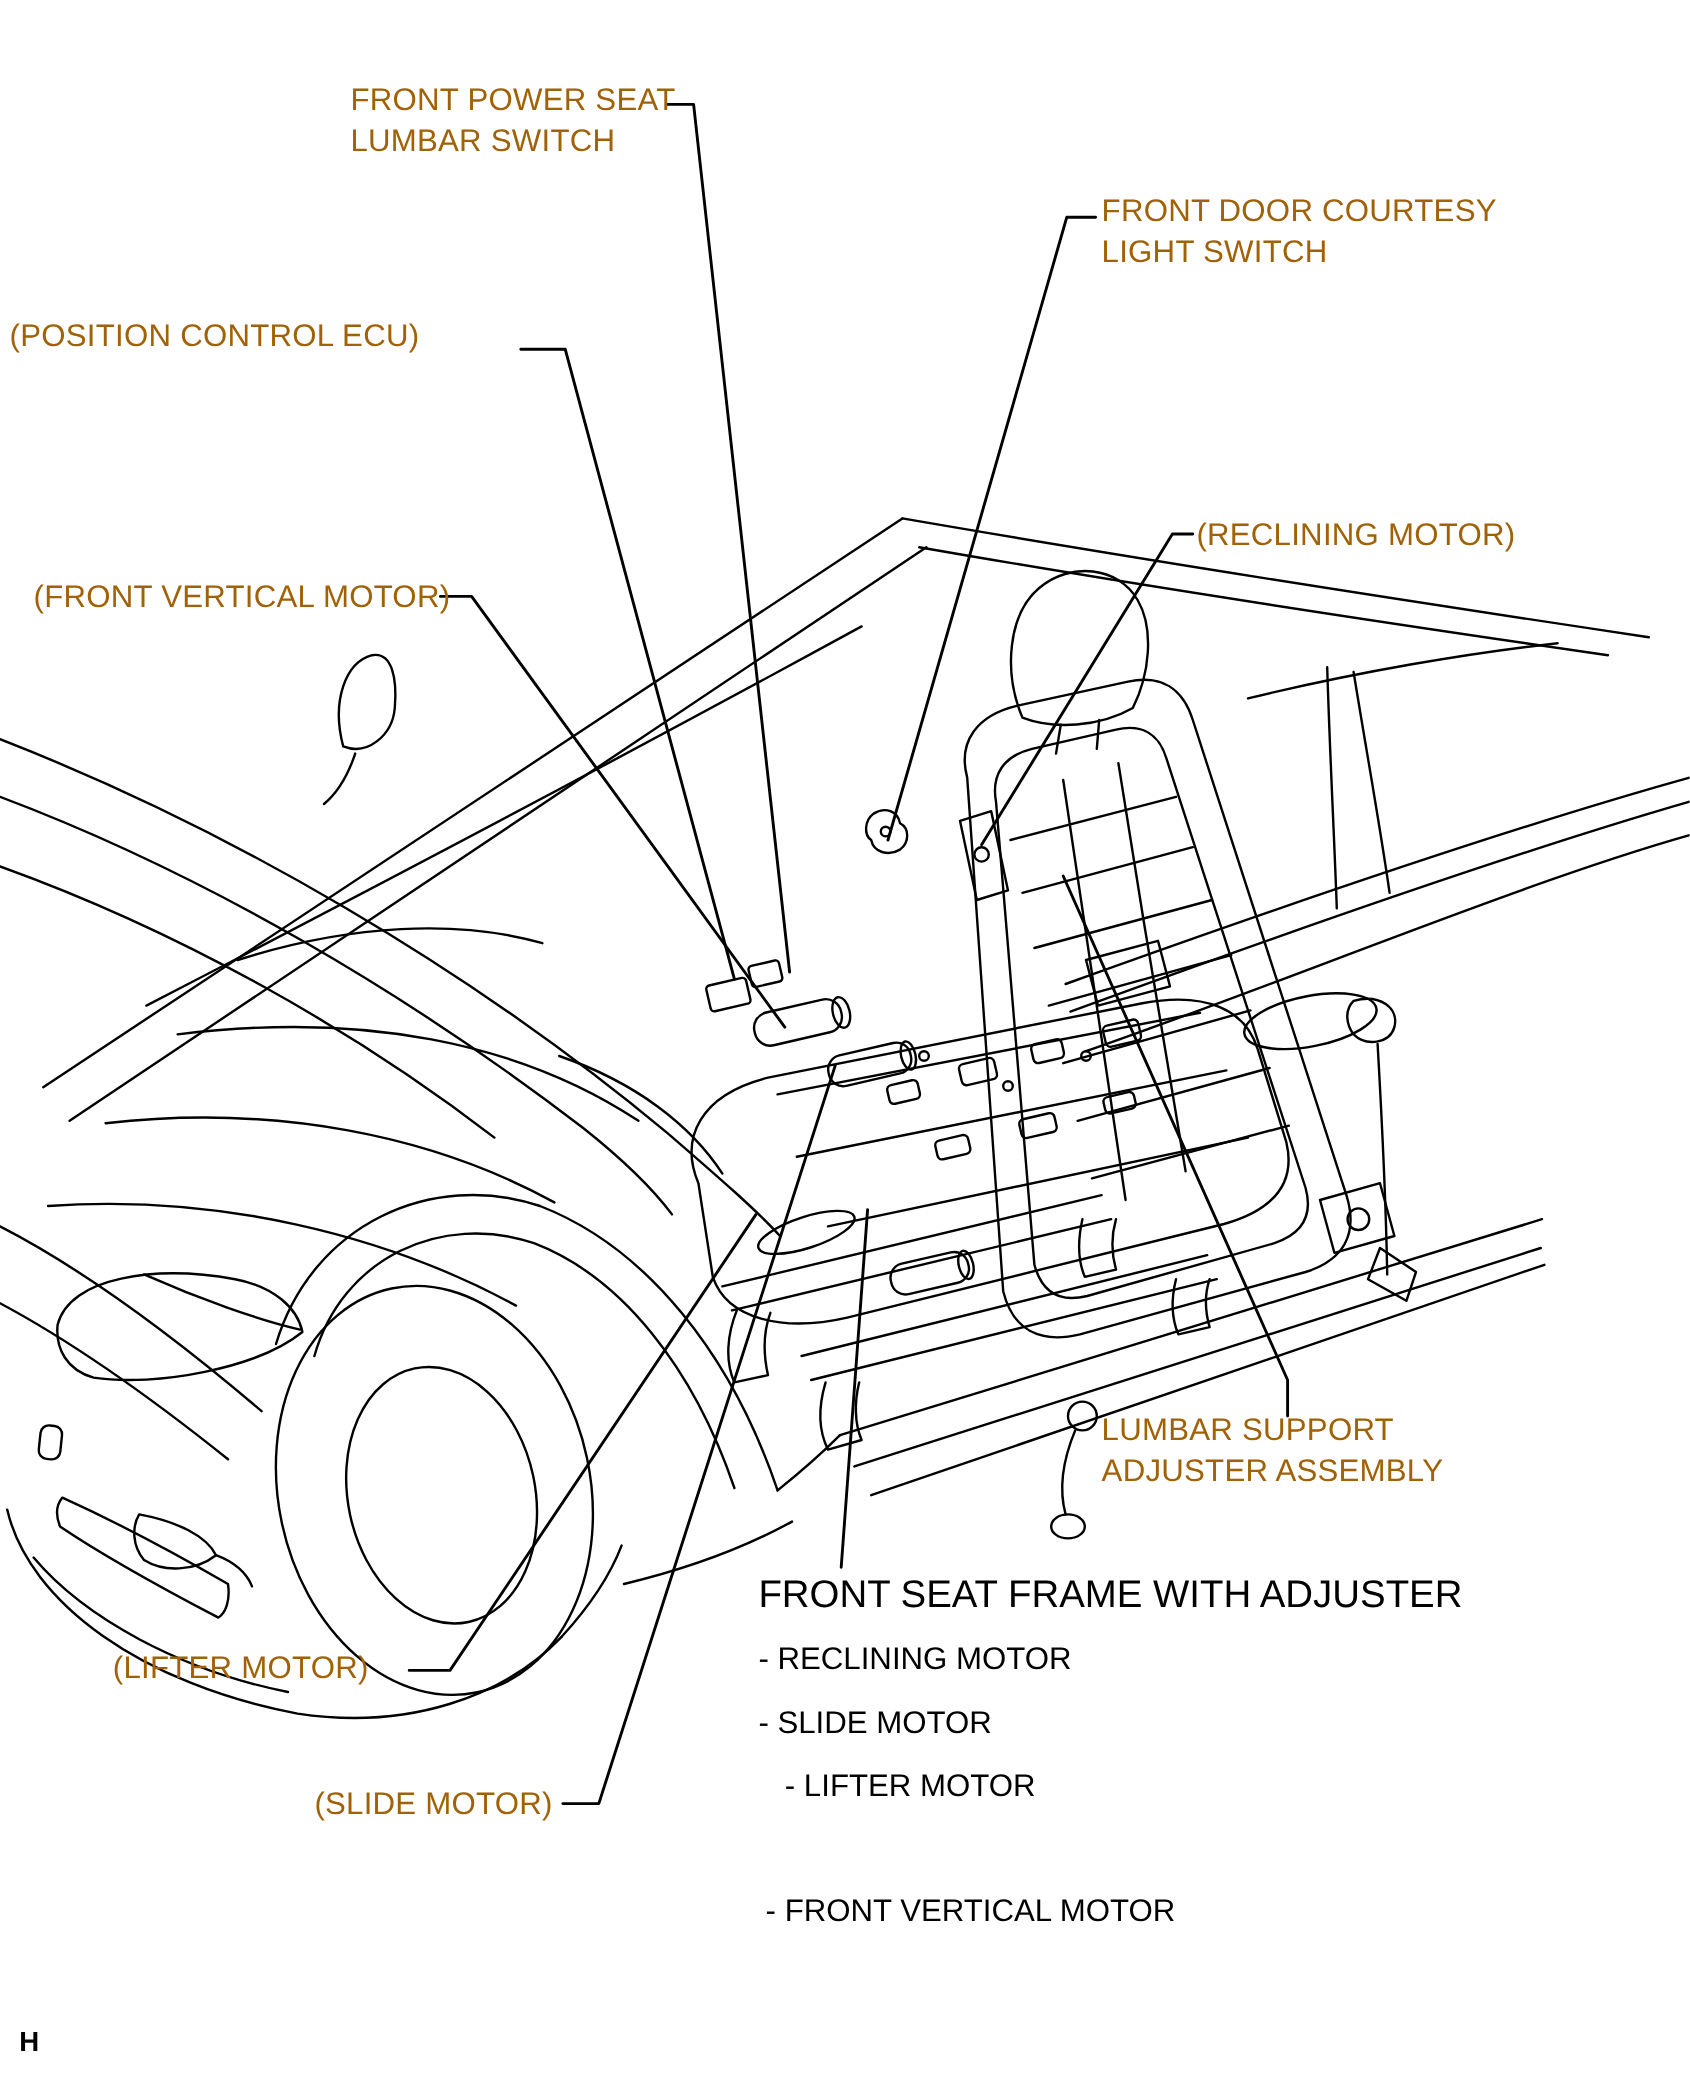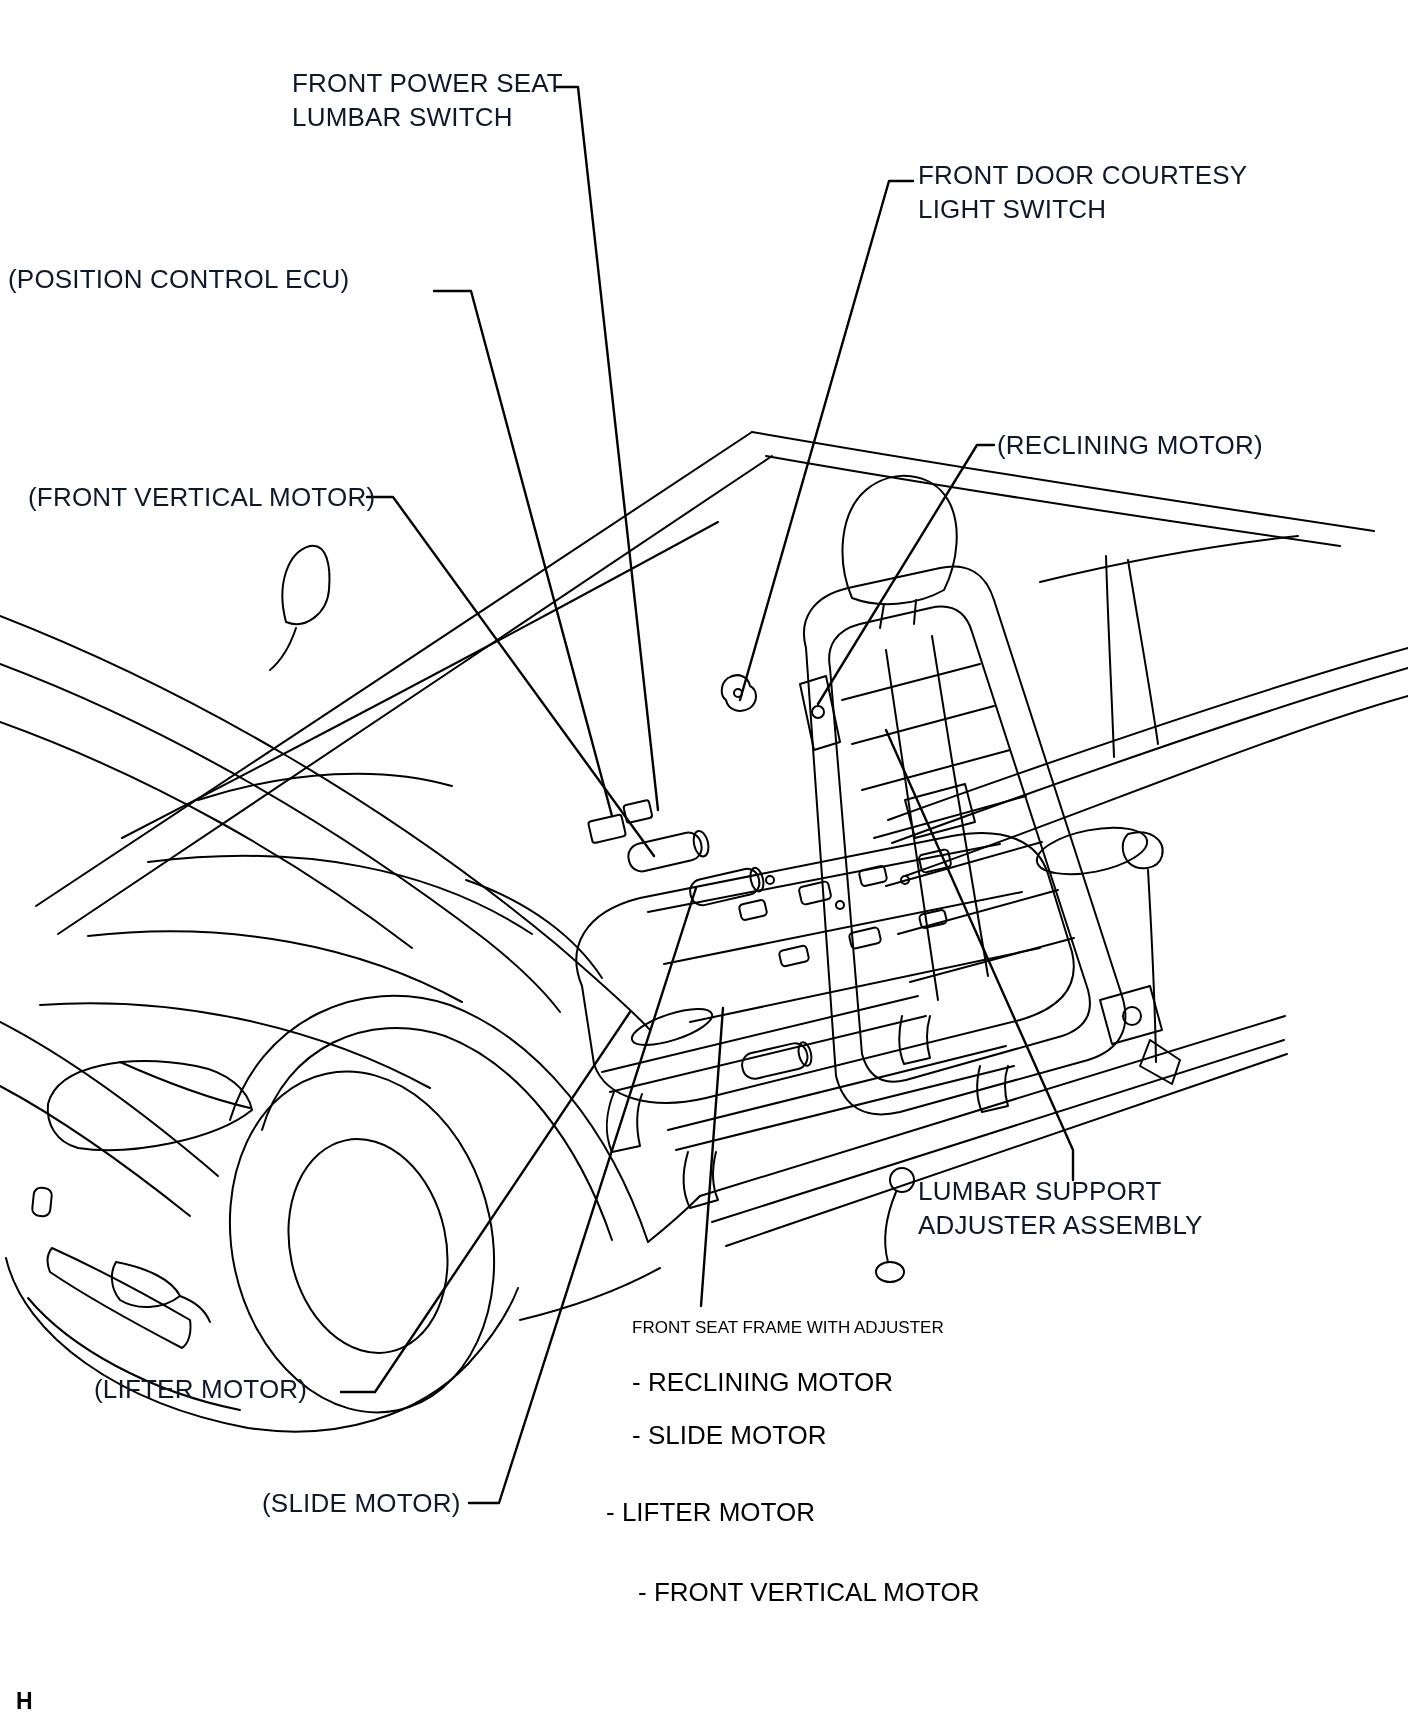--- a/index.html
+++ b/index.html
@@ -3,38 +3,38 @@
 <meta charset="utf-8">
 <style>
   html,body{margin:0;padding:0;background:#fff;}
   body{
     position:relative;width:1408px;height:1734px;overflow:hidden;
     font-family:"Liberation Sans", sans-serif;color:#000;
   }
   #art{position:absolute;left:0;top:0;width:1408px;height:1734px;}
   .callout{
     position:absolute;font-size:26px;line-height:34px;letter-spacing:.2px;
-    white-space:nowrap;color:#0f172a;
+    white-space:nowrap;color:#a16207;
   }
-  .legend-title{position:absolute;font-size:17px;line-height:32px;white-space:nowrap;}
+  .legend-title{position:absolute;font-size:32px;line-height:32px;white-space:nowrap;}
   .legend-item{position:absolute;font-size:26px;line-height:32px;white-space:nowrap;}
   .footer-mark{position:absolute;left:16px;top:1688px;font-size:23px;font-weight:bold;}
   
   #lb-lumbar-switch{left:292px;top:66px;}
   #lb-door-courtesy{left:918px;top:158px;}
   #lb-seat-switch-rh{left:8px;top:262px;}
   #lb-front-vertical{left:28px;top:480px;}
   #lb-reclining{left:997px;top:428px;}
   #lb-lumbar-support{left:918px;top:1174px;}
   #lb-lifter{left:94px;top:1372px;}
   #lb-slide{left:262px;top:1486px;}
   #lg-title{left:632px;top:1312px;}
   #lg-0{left:632px;top:1366px;}
   #lg-1{left:632px;top:1419px;}
-  #lg-2{left:606px;top:1472px;margin-top:24px;}
+  #lg-2{left:654px;top:1472px;}
   #lg-3{left:638px;top:1576px;}
 </style>
 </head>
 <body>
 
 <svg id="art" viewBox="0 0 1408 1734" xmlns="http://www.w3.org/2000/svg" fill="none" stroke="#000" stroke-width="2" stroke-linecap="round" stroke-linejoin="round">
 
   <g>
 
     <path d="M 752,432 L 36,906"></path>

